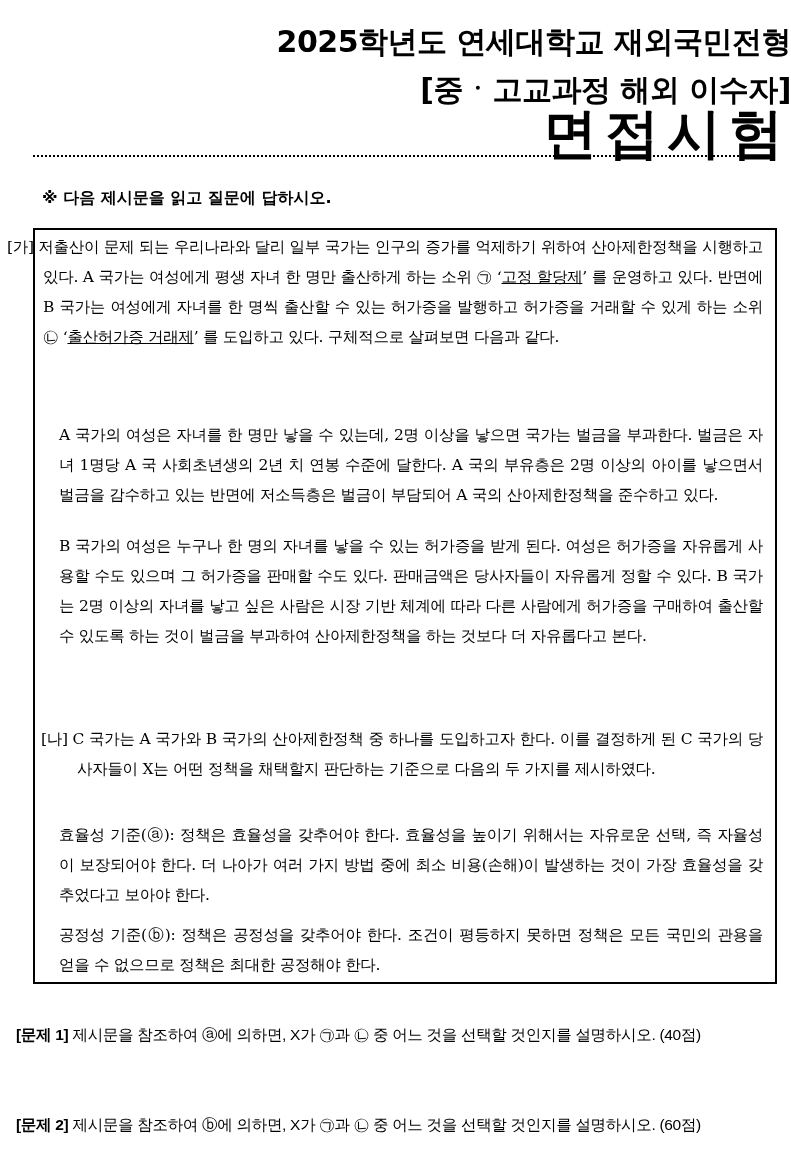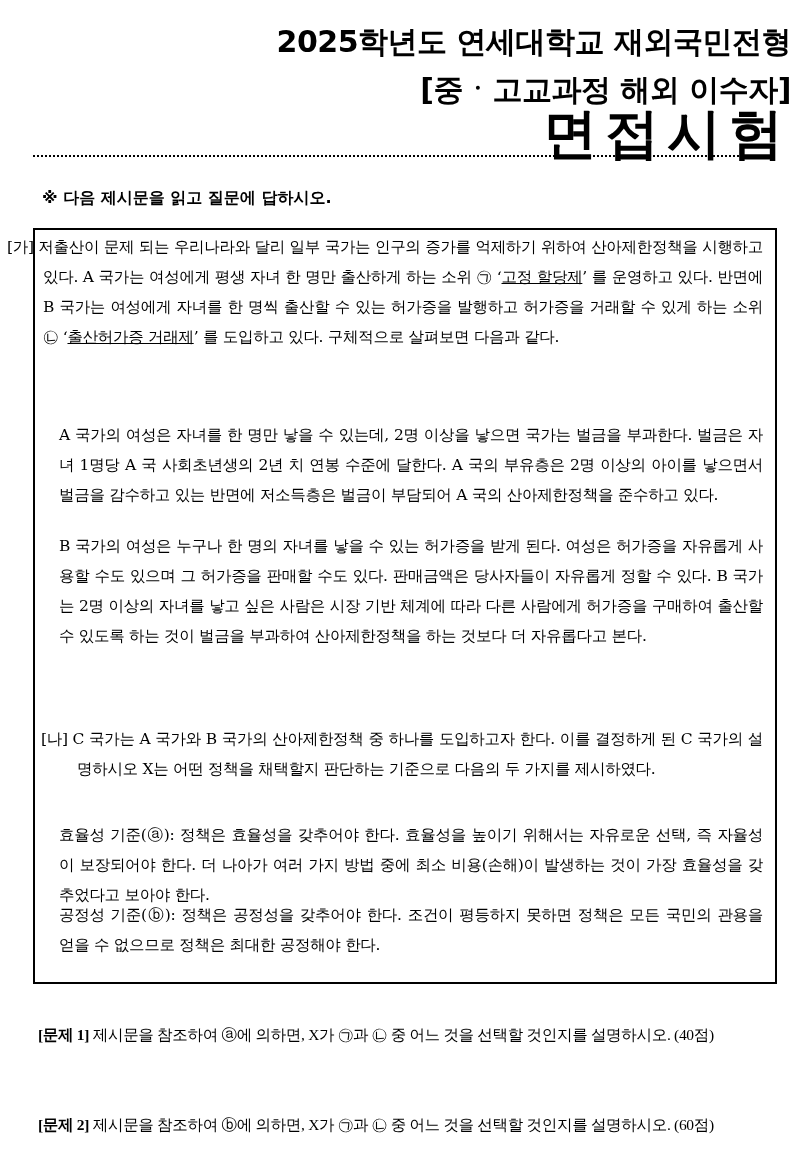--- a/index.html
+++ b/index.html
@@ -29,44 +29,44 @@
   }
   .para {
     position: absolute; left: 0; width: 100%;
     font-family: "DejaVu Serif", serif; font-size: 15.5px; line-height: 30px;
     letter-spacing: -0.3px; text-align: justify;
   }
   .hang { padding-left: 42px; padding-right: 12px; text-indent: -36px; box-sizing: border-box; }
   .indent { padding-left: 24px; padding-right: 12px; box-sizing: border-box; }
   .u { text-decoration: underline; }
   .q {
-    position: absolute; left: 38px; width: 748px; font-size: 15.5px; line-height: 30px;
-    font-family: Liberation Serif, serif; text-align: justify; letter-spacing: -0.3px;
+    position: absolute; left: 16px; width: 748px; font-size: 15.5px; line-height: 30px;
+    font-family: Liberation Sans, sans-serif; text-align: justify; letter-spacing: -0.3px;
   }
   .q .lbl { font-weight: bold; }
 </style>
 </head>
 <body>
 
 <div class="title t1">2025학년도 연세대학교 재외국민전형</div>
 <div class="title t2">[중ㆍ고교과정 해외 이수자]</div>
 <div class="title t3">면접시험</div>
 <div class="dotted"></div>
 
 <div class="instruction">※ 다음 제시문을 읽고 질문에 답하시오.</div>
 
 <div class="box">
   <div class="para hang" style="top:2px;padding-left:8px;"><span>[가]</span><span> 저출산이 문제 되는 우리나라와 달리 일부 국가는 인구의 증가를 억제하기 위하여 산아제한정책을 시행하고 있다. A 국가는 여성에게 평생 자녀 한 명만 출산하게 하는 소위 ㉠ ‘</span><span class="u">고정 할당제</span><span>’ 를 운영하고 있다. 반면에 B 국가는 여성에게 자녀를 한 명씩 출산할 수 있는 허가증을 발행하고 허가증을 거래할 수 있게 하는 소위 ㉡ ‘</span><span class="u">출산허가증 거래제</span><span>’ 를 도입하고 있다. 구체적으로 살펴보면 다음과 같다.</span></div>
 
   <div class="para indent" style="top:190px;">A 국가의 여성은 자녀를 한 명만 낳을 수 있는데, 2명 이상을 낳으면 국가는 벌금을 부과한다. 벌금은 자녀 1명당 A 국 사회초년생의 2년 치 연봉 수준에 달한다. A 국의 부유층은 2명 이상의 아이를 낳으면서 벌금을 감수하고 있는 반면에 저소득층은 벌금이 부담되어 A 국의 산아제한정책을 준수하고 있다.</div>
 
   <div class="para indent" style="top:301px;">B 국가의 여성은 누구나 한 명의 자녀를 낳을 수 있는 허가증을 받게 된다. 여성은 허가증을 자유롭게 사용할 수도 있으며 그 허가증을 판매할 수도 있다. 판매금액은 당사자들이 자유롭게 정할 수 있다. B 국가는 2명 이상의 자녀를 낳고 싶은 사람은 시장 기반 체계에 따라 다른 사람에게 허가증을 구매하여 출산할 수 있도록 하는 것이 벌금을 부과하여 산아제한정책을 하는 것보다 더 자유롭다고 본다.</div>
 
-  <div class="para hang" style="top:494px;"><span>[나]</span><span> C 국가는 A 국가와 B 국가의 산아제한정책 중 하나를 도입하고자 한다. 이를 결정하게 된 C 국가의 설명하시오 X는 어떤 정책을 채택할지 판단하는 기준으로 다음의 두 가지를 제시하였다.</span></div>
+  <div class="para hang" style="top:494px;"><span>[나]</span><span> C 국가는 A 국가와 B 국가의 산아제한정책 중 하나를 도입하고자 한다. 이를 결정하게 된 C 국가의 당사자들이 X는 어떤 정책을 채택할지 판단하는 기준으로 다음의 두 가지를 제시하였다.</span></div>
 
   <div class="para indent" style="top:590px;">효율성 기준(ⓐ): 정책은 효율성을 갖추어야 한다. 효율성을 높이기 위해서는 자유로운 선택, 즉 자율성이 보장되어야 한다. 더 나아가 여러 가지 방법 중에 최소 비용(손해)이 발생하는 것이 가장 효율성을 갖추었다고 보아야 한다.</div>
 
-  <div class="para indent" style="top:670px;">공정성 기준(ⓑ): 정책은 공정성을 갖추어야 한다. 조건이 평등하지 못하면 정책은 모든 국민의 관용을 얻을 수 없으므로 정책은 최대한 공정해야 한다.</div>
+  <div class="para indent" style="top:690px;">공정성 기준(ⓑ): 정책은 공정성을 갖추어야 한다. 조건이 평등하지 못하면 정책은 모든 국민의 관용을 얻을 수 없으므로 정책은 최대한 공정해야 한다.</div>
 </div>
 
 <div class="q" style="top:1020px;"><span class="lbl">[문제 1]</span><span> 제시문을 참조하여 ⓐ에 의하면, X가 ㉠과 ㉡ 중 어느 것을 선택할 것인지를 설명하시오.  (40점)</span></div>
 
 <div class="q" style="top:1110px;"><span class="lbl">[문제 2]</span><span> 제시문을 참조하여 ⓑ에 의하면, X가 ㉠과 ㉡ 중 어느 것을 선택할 것인지를 설명하시오.  (60점)</span></div>
 
 </body></html>

